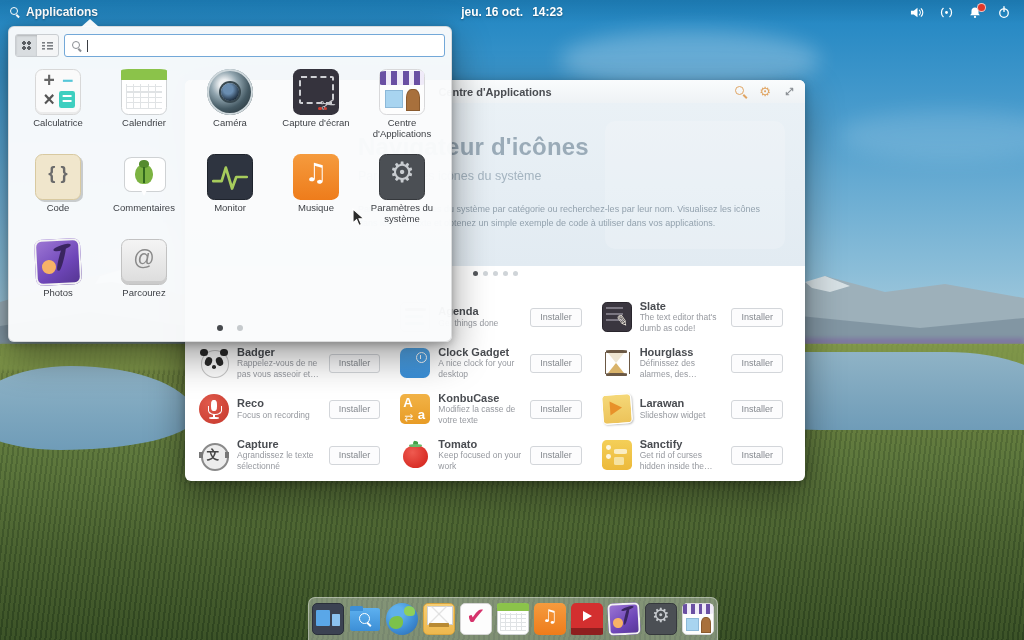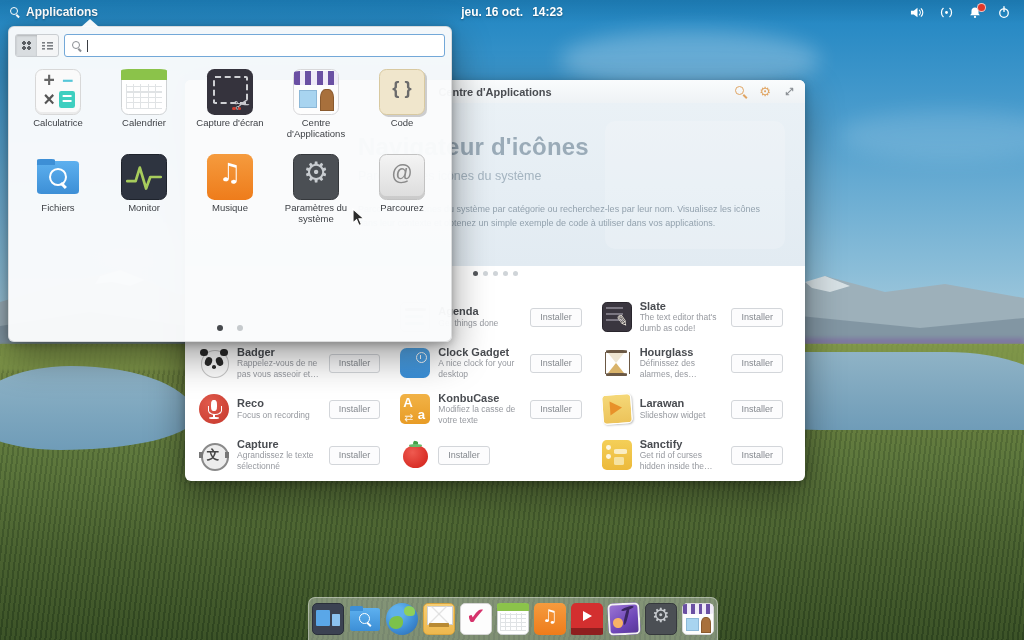--- a/index.html
+++ b/index.html
@@ -317,20 +317,24 @@
             <div class="ac-cdesc">Agrandissez le texte sélectionné</div>
           </div>
           <button class="ac-install">Installer</button>
         </div>
         <div class="ac-cell">
           <span class="ic" style="font-size: 30px;">
             <span class="abs" style="left:8%;top:16%;width:84%;height:78%;background:radial-gradient(circle at 38% 32%,#ef5a50,#d92f27 70%);border-radius:50%;"></span>
             <span class="abs" style="left:42%;top:2%;width:16%;height:18%;background:#43a047;border-radius:40% 40% 0 60%;transform:rotate(12deg);"></span>
             <span class="abs" style="left:28%;top:12%;width:44%;height:12%;background:#66bb6a;border-radius:50%;"></span>
           </span>
+          <div class="ac-ctxt">
+            <div class="ac-cname">Tomato</div>
+            <div class="ac-cdesc">Keep focused on your work</div>
+          </div>
           <button class="ac-install">Installer</button>
         </div>
         <div class="ac-cell">
           <span class="ic" style="font-size: 30px;">
             <span class="bx" style="background:linear-gradient(180deg,#f4cf58,#ecb93a);"></span>
             <span class="abs" style="left:14%;top:16%;width:16%;height:16%;background:#fdf6e0;border-radius:50%;"></span>
             <span class="abs" style="left:14%;top:48%;width:16%;height:16%;background:#fdf6e0;border-radius:50%;"></span>
             <span class="abs" style="left:40%;top:30%;width:46%;height:18%;background:#fdf6e0;border-radius:20%;opacity:.8;"></span>
             <span class="abs" style="left:40%;top:58%;width:34%;height:26%;background:#f6e2a0;border-radius:16%;"></span>
           </span>
@@ -373,20 +377,27 @@
         <div class="ls-app">
           <span class="ic" style="font-size: 46px;">
             <span class="bx" style="background:#fff;border:1px solid #cfd2d4;"></span>
             <span class="abs" style="left:0;top:0;width:100%;height:24%;background:#8bc34a;border-radius:16% 16% 0 0;"></span>
             <span class="abs" style="left:10%;top:32%;width:80%;height:56%;background:repeating-linear-gradient(0deg,#e0e3e5 0 1px,transparent 1px 22%),repeating-linear-gradient(90deg,#e0e3e5 0 1px,transparent 1px 20%);"></span>
           </span>
           <div class="ls-label">Calendrier</div>
         </div>
         <div class="ls-app">
           <span class="ic" style="font-size: 46px;">
+            <span class="bx" style="border-radius:50%;background:radial-gradient(circle at 38% 34%,#eceff1 0 12%,#90a4ae 32%,#455a64 58%,#263238 85%);box-shadow:inset 0 0 0 2px #cfd8dc;"></span>
+            <span class="abs" style="left:30%;top:30%;width:40%;height:40%;border-radius:50%;background:radial-gradient(circle at 40% 35%,#6a8db0 0 30%,#1c2b3a 75%);box-shadow:0 0 0 2px #37474f;"></span>
+          </span>
+          <div class="ls-label">Caméra</div>
+        </div>
+        <div class="ls-app">
+          <span class="ic" style="font-size: 46px;">
             <span class="bx" style="background:#35333d;"></span>
             <span class="abs" style="left:14%;top:16%;width:66%;height:52%;border:2px dashed #cfd0d4;border-radius:6%;"></span>
             <span class="abs" style="left:58%;top:52%;font-size:.42em;color:#c8c8cc;transform:rotate(-15deg);">✂</span>
             <span class="abs" style="left:55%;top:82%;width:8%;height:8%;border-radius:50%;background:#d23f31;"></span>
             <span class="abs" style="left:67%;top:82%;width:8%;height:8%;border-radius:50%;background:#d23f31;"></span>
           </span>
           <div class="ls-label">Capture d'écran</div>
         </div>
         <div class="ls-app">
           <span class="ic" style="font-size: 46px;">
@@ -399,26 +410,27 @@
         </div>
         <div class="ls-app">
           <span class="ic" style="font-size: 46px;">
             <span class="bx" style="background:#f0e6cc;border:1px solid #d8c9a0;box-shadow:2px 2px 0 rgba(0,0,0,.18);"></span>
             <span class="abs" style="left:0;top:18%;width:100%;text-align:center;font-size:.40em;color:#6b6b6b;font-weight:bold;">{ }</span>
           </span>
           <div class="ls-label">Code</div>
         </div>
         <div class="ls-app">
           <span class="ic" style="font-size: 46px;">
-            <span class="abs" style="left:4%;top:16%;width:92%;height:70%;background:linear-gradient(180deg,#5db0ef,#3d8fd6);border-radius:10%;"></span>
-            <span class="abs" style="left:4%;top:10%;width:40%;height:14%;background:#3d8fd6;border-radius:20% 20% 0 0;"></span>
-            <span class="abs" style="left:30%;top:30%;width:30%;height:30%;border:.06em solid #fff;border-radius:50%;"></span>
-            <span class="abs" style="left:58%;top:60%;width:16%;height:.07em;background:#fff;transform:rotate(45deg);transform-origin:0 0;"></span>
-          </span>
-          <div class="ls-label">Fichiers</div>
+            <span class="abs" style="left:6%;top:6%;width:88%;height:72%;background:#fff;border:1px solid #cfd2d4;border-radius:18%;"></span>
+            <span class="abs" style="left:42%;top:74%;width:0;height:0;border-left:.1em solid transparent;border-right:.1em solid transparent;border-top:.18em solid #fff;"></span>
+            <span class="abs" style="left:30%;top:22%;width:40%;height:44%;background:#7cb342;border-radius:50% 50% 45% 45%;"></span>
+            <span class="abs" style="left:40%;top:14%;width:20%;height:16%;background:#558b2f;border-radius:50%;"></span>
+            <span class="abs" style="left:48%;top:28%;width:4%;height:34%;background:#33691e;"></span>
+          </span>
+          <div class="ls-label">Commentaires</div>
         </div>
         <div class="ls-app">
           <span class="ic" style="font-size: 46px;">
             <span class="bx" style="background:#2e3440;border:1px solid #1e232c;"></span>
             <svg class="abs" style="left:0;top:0;" width="1em" height="1em" viewBox="0 0 44 44">
               <polyline points="6,26 14,26 18,13 24,33 28,22 38,22" fill="none" stroke="#a7cc5c" stroke-width="2.6" stroke-linejoin="round" stroke-linecap="round"></polyline>
             </svg>
           </span>
           <div class="ls-label">Monitor</div>
         </div>
@@ -431,20 +443,29 @@
         </div>
         <div class="ls-app">
           <span class="ic" style="font-size: 46px;">
             <span class="bx" style="background:#4b4f54;border:1px solid #35383c;"></span>
             <span class="abs" style="left:0;top:4%;width:100%;text-align:center;font-size:.62em;color:#c8ccd0;font-family:'DejaVu Sans',sans-serif;">⚙</span>
           </span>
           <div class="ls-label">Paramètres du système</div>
         </div>
         <div class="ls-app">
           <span class="ic" style="font-size: 46px;">
+            <span class="bx" style="background:linear-gradient(145deg,#a07ad6 0%,#6e46b8 60%,#53348f 100%);box-shadow:inset 0 0 0 2px #f2f2f2;transform:rotate(-3deg);"></span>
+            <span class="abs" style="left:16%;top:46%;width:30%;height:30%;border-radius:50%;background:#f7b267;transform:rotate(-3deg);"></span>
+            <span class="abs" style="left:52%;top:14%;width:10%;height:56%;background:#3a2560;border-radius:40%;transform:rotate(14deg);"></span>
+            <span class="abs" style="left:40%;top:12%;width:40%;height:10%;background:#3a2560;border-radius:50%;transform:rotate(-18deg);"></span>
+          </span>
+          <div class="ls-label">Photos</div>
+        </div>
+        <div class="ls-app">
+          <span class="ic" style="font-size: 46px;">
             <span class="bx" style="background:linear-gradient(180deg,#f4f4f4,#dcdcdc);border:1px solid #c2c2c2;box-shadow:inset 0 -3px 0 rgba(0,0,0,.08);"></span>
             <span class="abs" style="left:0;top:16%;width:100%;text-align:center;font-size:.46em;color:#8a8a8a;">@</span>
           </span>
           <div class="ls-label">Parcourez</div>
         </div>
       </div>
     <div class="ls-dots" id="ls-dots">
         <span class="ls-dot active"></span>
         <span class="ls-dot"></span>
       </div>

